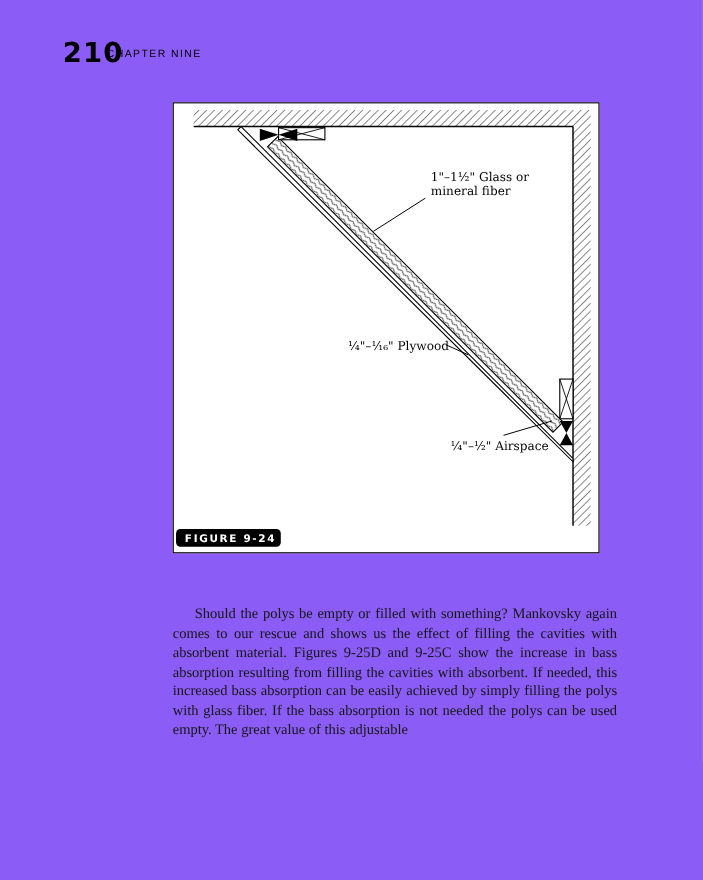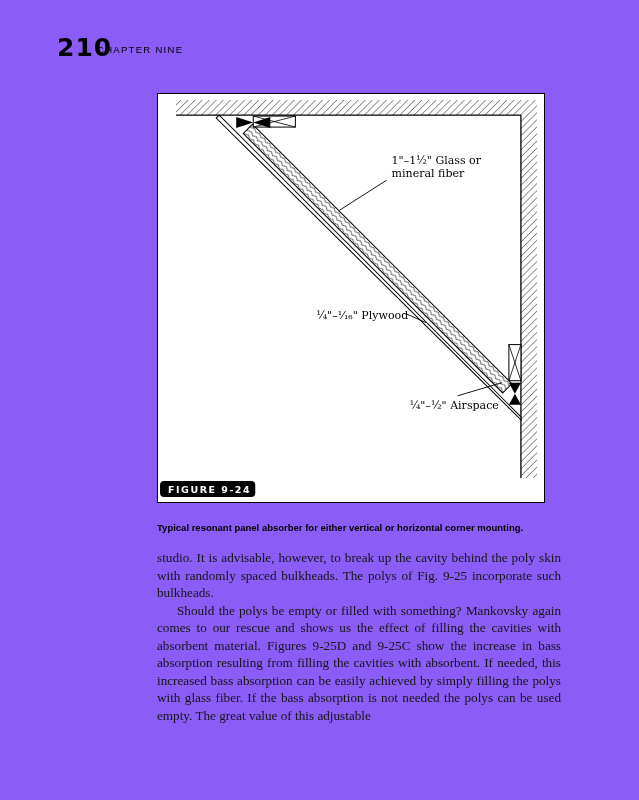--- a/index.html
+++ b/index.html
@@ -114,20 +114,18 @@
       <text class="dlabel" x="158" y="224">¼"–¹⁄₁₆" Plywood</text>
       <text class="dlabel" x="251" y="314">¼"–½" Airspace</text>
 
       <g>
         <rect x="2" y="386" width="95" height="16" rx="4" fill="#000"></rect>
         <text x="10" y="398" class="badge-text">FIGURE 9-24</text>
       </g>
     </svg>
   </figure>
 
-  <p class="caption">Typical resonant panel absorber for either vertical or horizontal corner mounting.</p>
 
   <div class="body-text">
-    <p class="para">studio. It is advisable, however, to break up the cavity behind the poly skin with randomly spaced bulkheads. The polys of Fig. 9-25 incorporate such bulkheads.</p>
     <p class="para indent">Should the polys be empty or filled with something? Mankovsky again comes to our rescue and shows us the effect of filling the cavities with absorbent material. Figures 9-25D and 9-25C show the increase in bass absorption resulting from filling the cavities with absorbent. If needed, this increased bass absorption can be easily achieved by simply filling the polys with glass fiber. If the bass absorption is not needed the polys can be used empty. The great value of this adjustable</p>
   </div>
 
 </div>
 
 </body></html>

